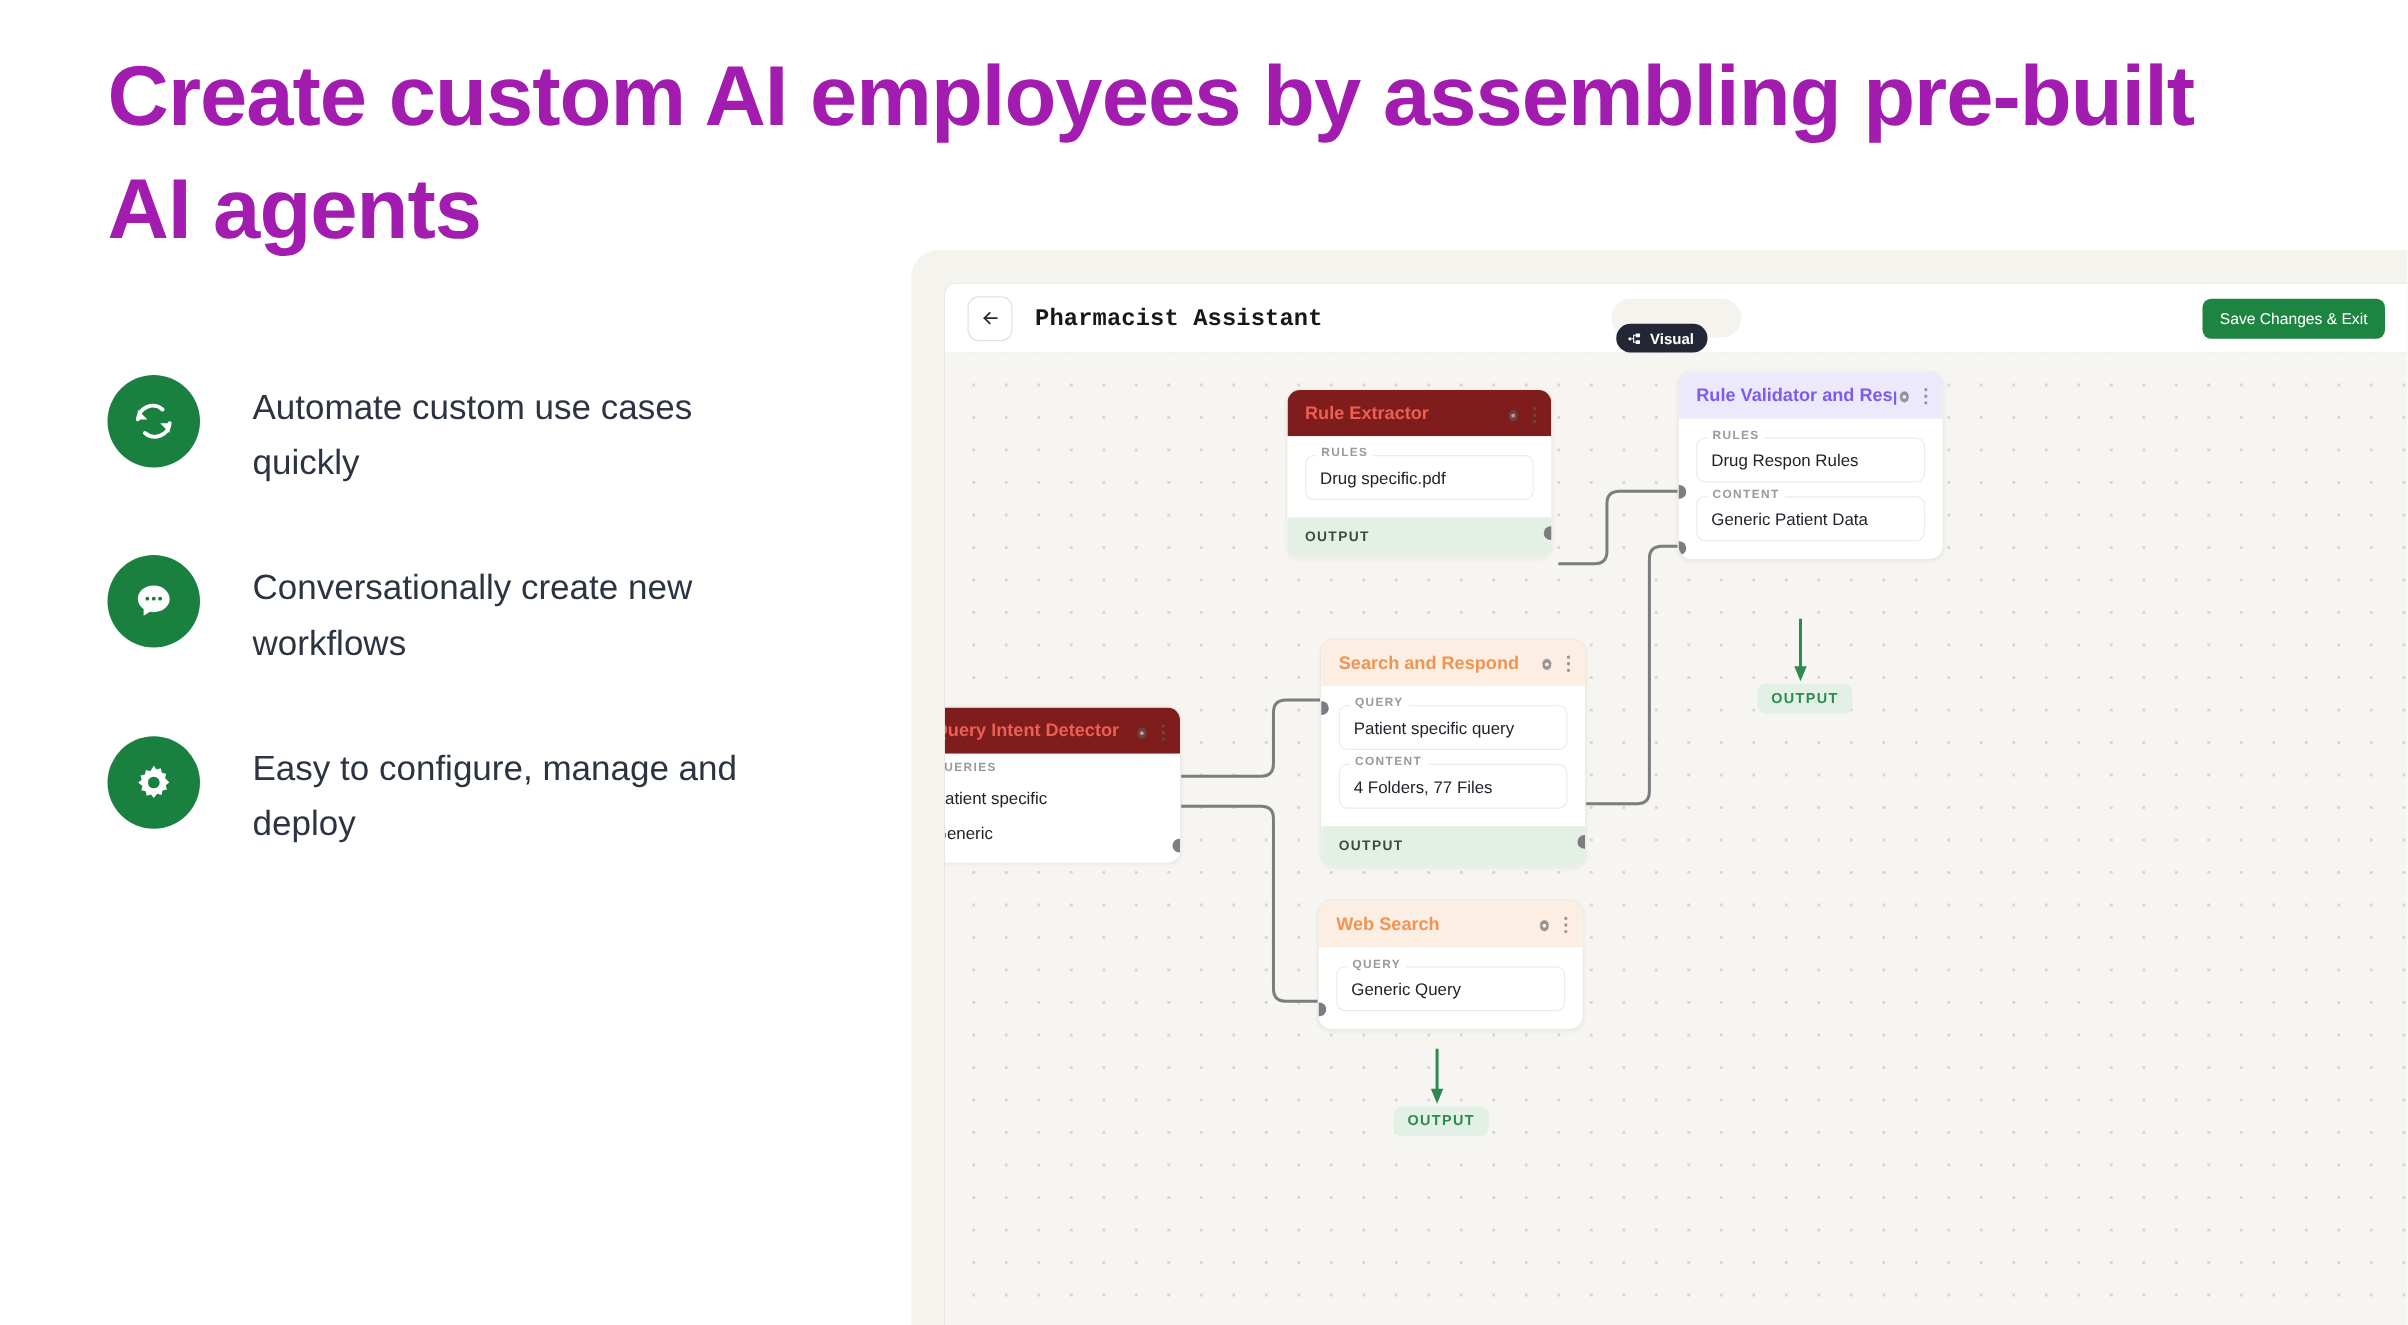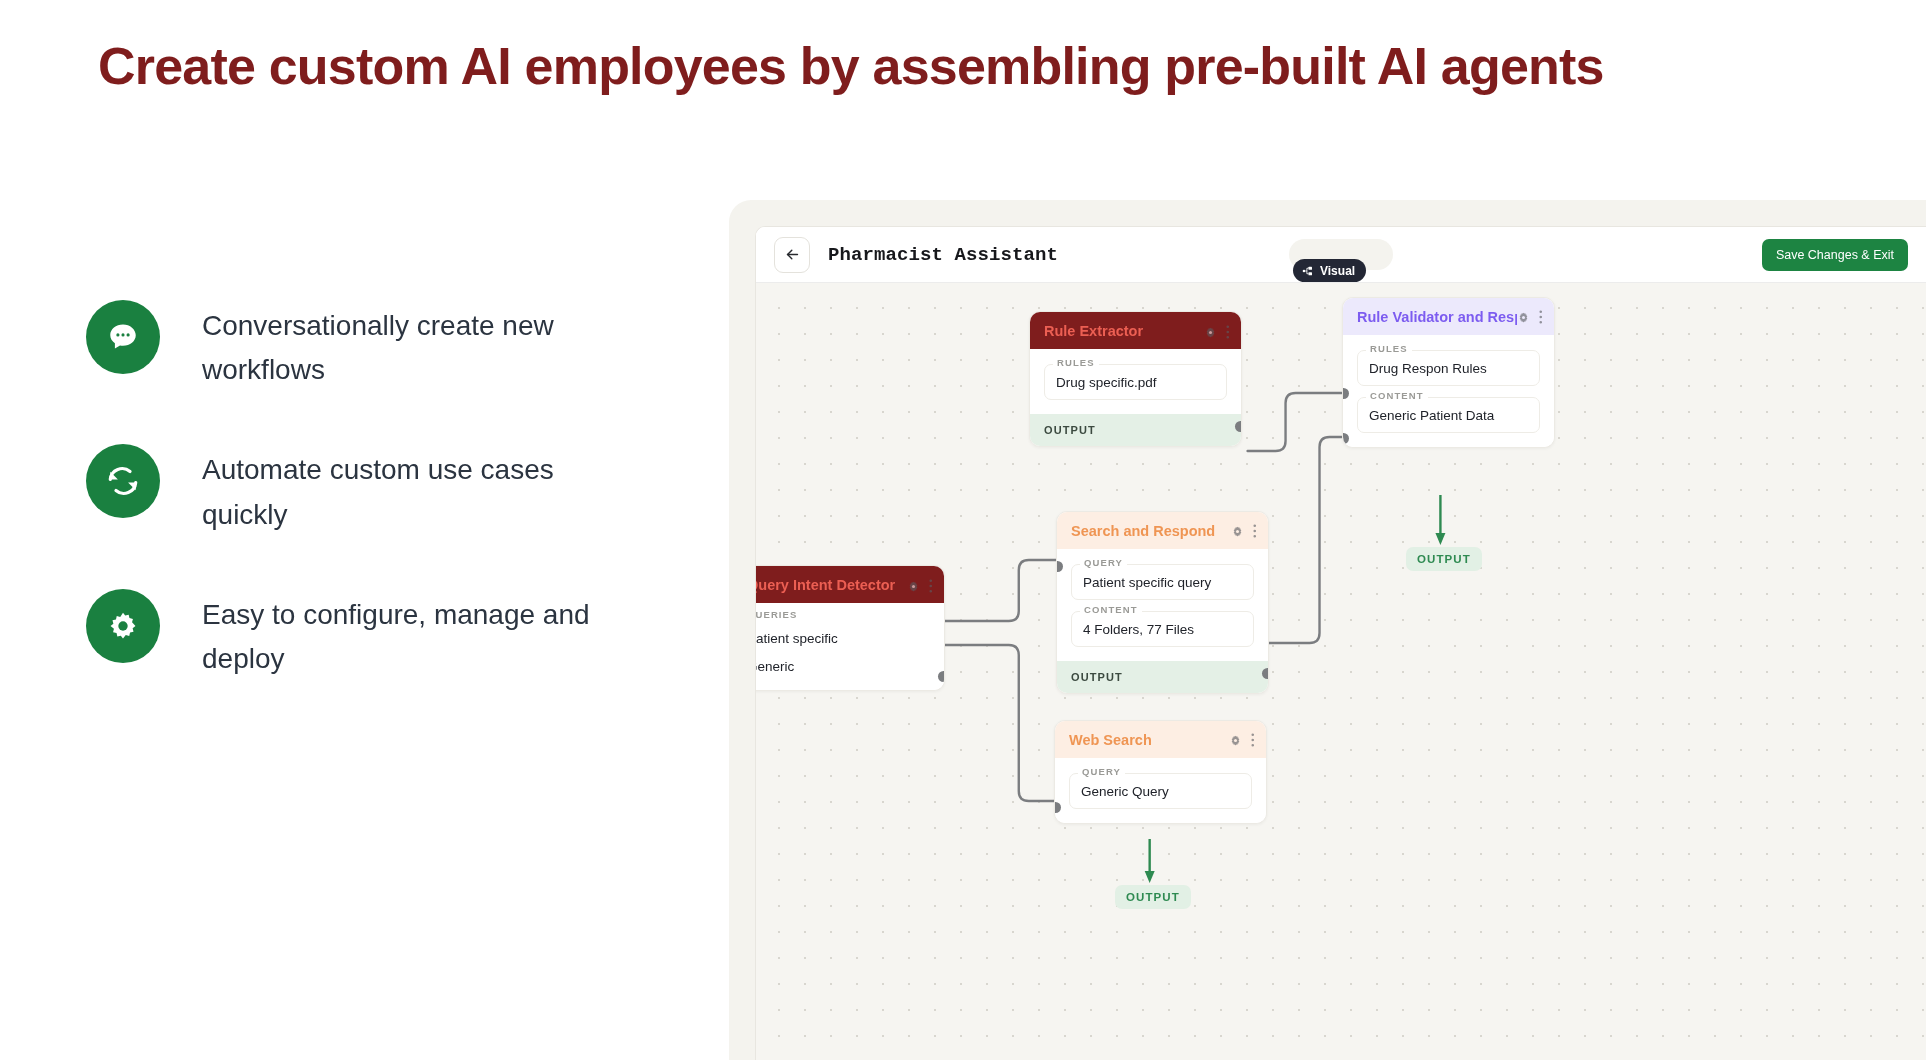--- a/index.html
+++ b/index.html
@@ -7,26 +7,26 @@
     width: 1926px; height: 1060px;
     background: #ffffff;
     font-family: "Liberation Sans", sans-serif;
     overflow: hidden;
   }
   .page { position: relative; width: 1926px; height: 1060px; }
 
   
   .headline {
     position: absolute;
-    left: 98px; top: 32px; width: 1700px;
-    font-size: 52px;
+    left: 86px; top: 32px; width: 1700px;
+    font-size: 68px;
     font-weight: 700;
     line-height: 1.33;
     letter-spacing: -0.8px;
-    color: #7f1d1d;
+    color: #a21caf;
   }
   .features { position: absolute; left: 86px; top: 300px; width: 620px; }
   .feature { display: flex; align-items: flex-start; margin-bottom: 52px; }
   .feat-icon {
     flex: 0 0 auto;
     width: 74px; height: 74px;
     border-radius: 50%;
     background: #1a8040;
     display: flex; align-items: center; justify-content: center;
   }
@@ -197,47 +197,47 @@
   }
 </style>
 </head>
 <body>
 
 <div class="page">
 
   <h1 class="headline">Create custom AI employees by assembling pre-built AI agents</h1>
 
   <div class="features">
+
+    <div class="feature">
+      <div class="feat-icon">
+        <svg width="36" height="36" viewBox="0 0 24 24" fill="none" stroke="#ffffff" stroke-width="2.1" stroke-linecap="round" stroke-linejoin="round">
+          <path d="M3.5 11a8 8 0 0 1 13.2-5.3"></path>
+          <polyline points="3.5 5.8 3.5 11 8.6 11" fill="#ffffff" stroke="none"></polyline>
+          <path d="M20.5 13a8 8 0 0 1-13.2 5.3"></path>
+          <polyline points="20.5 18.2 20.5 13 15.4 13" fill="#ffffff" stroke="none"></polyline>
+        </svg>
+      </div>
+      <div class="feat-text">Automate custom use cases quickly</div>
+    </div>
 
     <div class="feature">
       <div class="feat-icon">
         <svg width="36" height="36" viewBox="0 0 24 24">
           <path d="M12 3.6c-4.7 0-8.5 3.1-8.5 7 0 2.2 1.2 4.2 3.1 5.5v3.6l3.4-2.1c.6.1 1.3.2 2 .2 4.7 0 8.5-3.1 8.5-7s-3.8-7.2-8.5-7.2z" fill="#ffffff"></path>
           <circle cx="8.6" cy="10.6" r="1.05" fill="#1a8040"></circle>
           <circle cx="12" cy="10.6" r="1.05" fill="#1a8040"></circle>
           <circle cx="15.4" cy="10.6" r="1.05" fill="#1a8040"></circle>
         </svg>
       </div>
       <div class="feat-text">Conversationally create new workflows</div>
     </div>
 
     <div class="feature">
       <div class="feat-icon">
-        <svg width="36" height="36" viewBox="0 0 24 24" fill="none" stroke="#ffffff" stroke-width="2.1" stroke-linecap="round" stroke-linejoin="round">
-          <path d="M3.5 11a8 8 0 0 1 13.2-5.3"></path>
-          <polyline points="3.5 5.8 3.5 11 8.6 11" fill="#ffffff" stroke="none"></polyline>
-          <path d="M20.5 13a8 8 0 0 1-13.2 5.3"></path>
-          <polyline points="20.5 18.2 20.5 13 15.4 13" fill="#ffffff" stroke="none"></polyline>
-        </svg>
-      </div>
-      <div class="feat-text">Automate custom use cases quickly</div>
-    </div>
-
-    <div class="feature">
-      <div class="feat-icon">
         <svg width="34" height="34" viewBox="0 0 24 24">
           <path fill="#ffffff" d="M12 2.6l1.55 2.0 2.45-.62.55 2.46 2.46.55-.62 2.45L20.8 12l-2.0 1.55.62 2.45-2.46.55-.55 2.46-2.45-.62L12 20.8l-1.55-2.0-2.45.62-.55-2.46-2.46-.55.62-2.45L3.2 12l2.0-1.55-.62-2.45 2.46-.55.55-2.46 2.45.62z"></path>
           <circle cx="12" cy="12" r="3.3" fill="#1a8040"></circle>
         </svg>
       </div>
       <div class="feat-text">Easy to configure, manage and deploy</div>
     </div>
   </div>
 
   <div class="app-frame">

